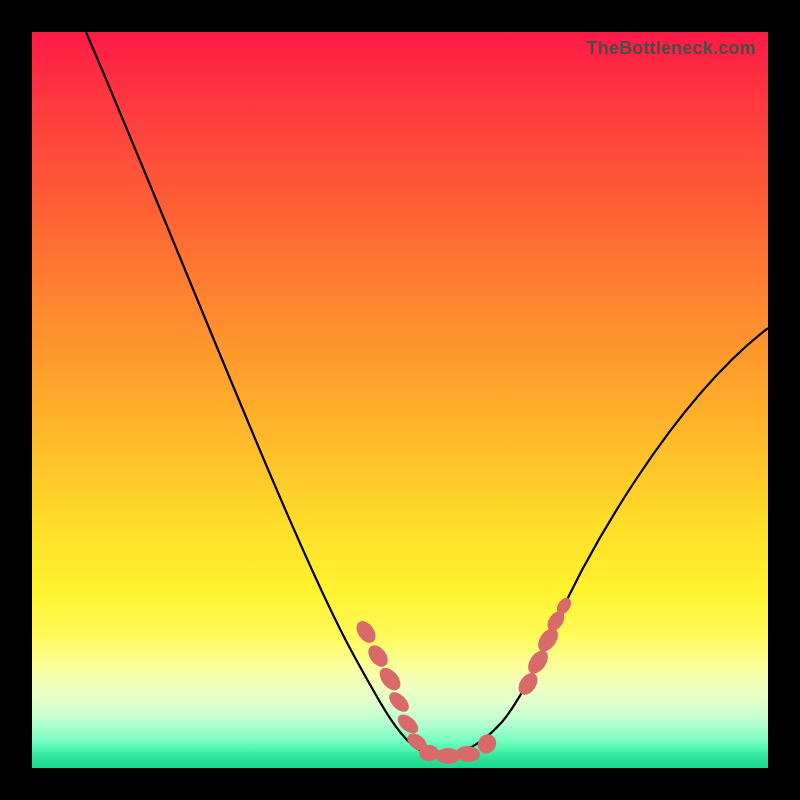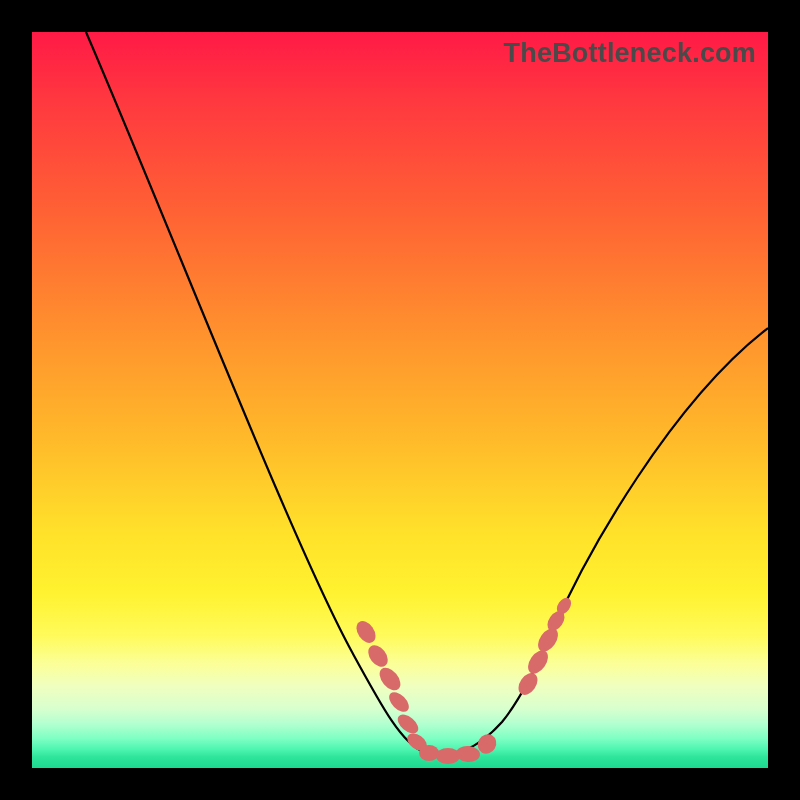--- a/index.html
+++ b/index.html
@@ -48,21 +48,21 @@
       #4cf5b0 97.5%,
       #2ee59b 98.5%,
       #1cd98f 100%
     );
   }
   .watermark {
     position: absolute;
     top: 6px;
     right: 12px;
     color: #4a4a4a;
-    font-size: 27px;
+    font-size: 18px;
     font-weight: 600;
     letter-spacing: 0.2px;
     user-select: none;
   }
   svg.curve {
     position: absolute;
     inset: 0;
   }
   .curve-path {
     fill: none;

